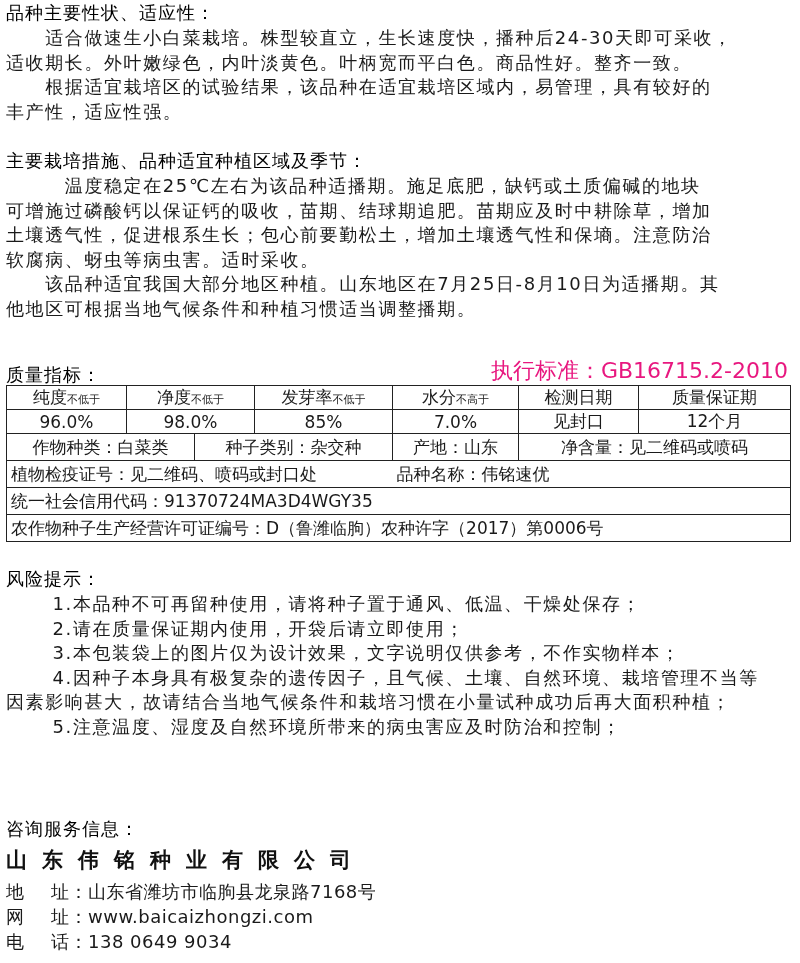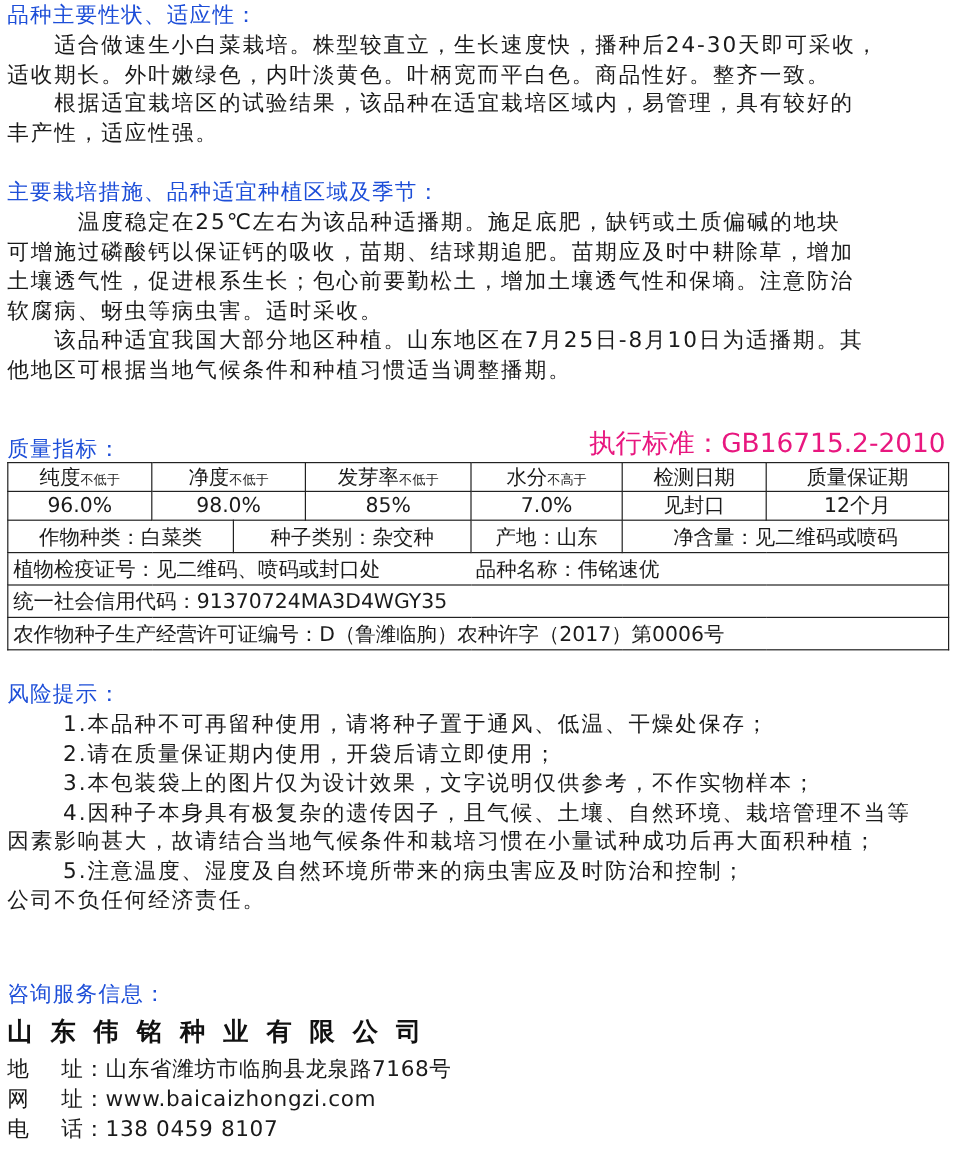--- a/index.html
+++ b/index.html
@@ -1,21 +1,21 @@
 <!DOCTYPE html>
 <html><head>
 <meta charset="utf-8">
 <style>
   html, body { margin: 0; padding: 0; background: #ffffff; }
   body {
     width: 800px; height: 963px; position: relative; overflow: hidden;
     font-family: "DejaVu Sans", "Liberation Sans", sans-serif;
     color: #1a1a1a;
   }
-  .h { position: absolute; left: 6px; font-size: 18px; color: #1d4ed8; letter-spacing: 1px; white-space: nowrap; line-height: 22px; }
+  .h { position: absolute; left: 6px; font-size: 18px; color: #000000; letter-spacing: 1px; white-space: nowrap; line-height: 22px; }
   .p { position: absolute; left: 6px; width: 790px; font-size: 18px; line-height: 24.5px; letter-spacing: 1.6px; white-space: nowrap; margin: 0; }
   .ln { display: block; height: 24.5px; }
   .std { position: absolute; right: 12px; font-size: 22px; color: #e8177f; line-height: 22px; white-space: nowrap; }
 
   table.q { position: absolute; left: 6px; top: 385px; width: 784px; border-collapse: collapse; font-size: 17px; table-layout: fixed; }
   table.q td { border: 1.5px solid #222; text-align: center; padding: 0; white-space: nowrap; overflow: hidden; }
   table.q td.l { text-align: left; padding-left: 4px; }
   .small { font-size: 11px; }
   .r1 td { height: 21px; margin-left: 20px; }
   .r2 td { height: 20px; }
@@ -97,26 +97,25 @@
   </table>
 
 <div class="h" style="top:568px;">风险提示：</div>
 <div class="p" style="top:592px;">
   <span class="ln">　　&nbsp;1.本品种不可再留种使用，请将种子置于通风、低温、干燥处保存；</span>
   <span class="ln">　　&nbsp;2.请在质量保证期内使用，开袋后请立即使用；</span>
   <span class="ln">　　&nbsp;3.本包装袋上的图片仅为设计效果，文字说明仅供参考，不作实物样本；</span>
   <span class="ln">　　&nbsp;4.因种子本身具有极复杂的遗传因子，且气候、土壤、自然环境、栽培管理不当等</span>
   <span class="ln">因素影响甚大，故请结合当地气候条件和栽培习惯在小量试种成功后再大面积种植；</span>
   <span class="ln">　　&nbsp;5.注意温度、湿度及自然环境所带来的病虫害应及时防治和控制；</span>
-  <span class="ln">公司不负任何经济责任。</span>
 </div>
 
 <div class="h" style="top:818px;">咨询服务信息：</div>
 <div class="company">山东伟铭种业有限公司</div>
 <div class="info" style="top:880px;">
   <span class="k1">地</span><span class="k2">址：</span><span>山东省潍坊市临朐县龙泉路7168号</span>
 </div>
 <div class="info" style="top:905px;">
   <span class="k1">网</span><span class="k2">址：</span><span>www.baicaizhongzi.com</span>
 </div>
 <div class="info" style="top:930px;">
-  <span class="k1">电</span><span class="k2">话：</span><span>138 0459 8107</span>
+  <span class="k1">电</span><span class="k2">话：</span><span>138 0649 9034</span>
 </div>
 
 </body></html>

